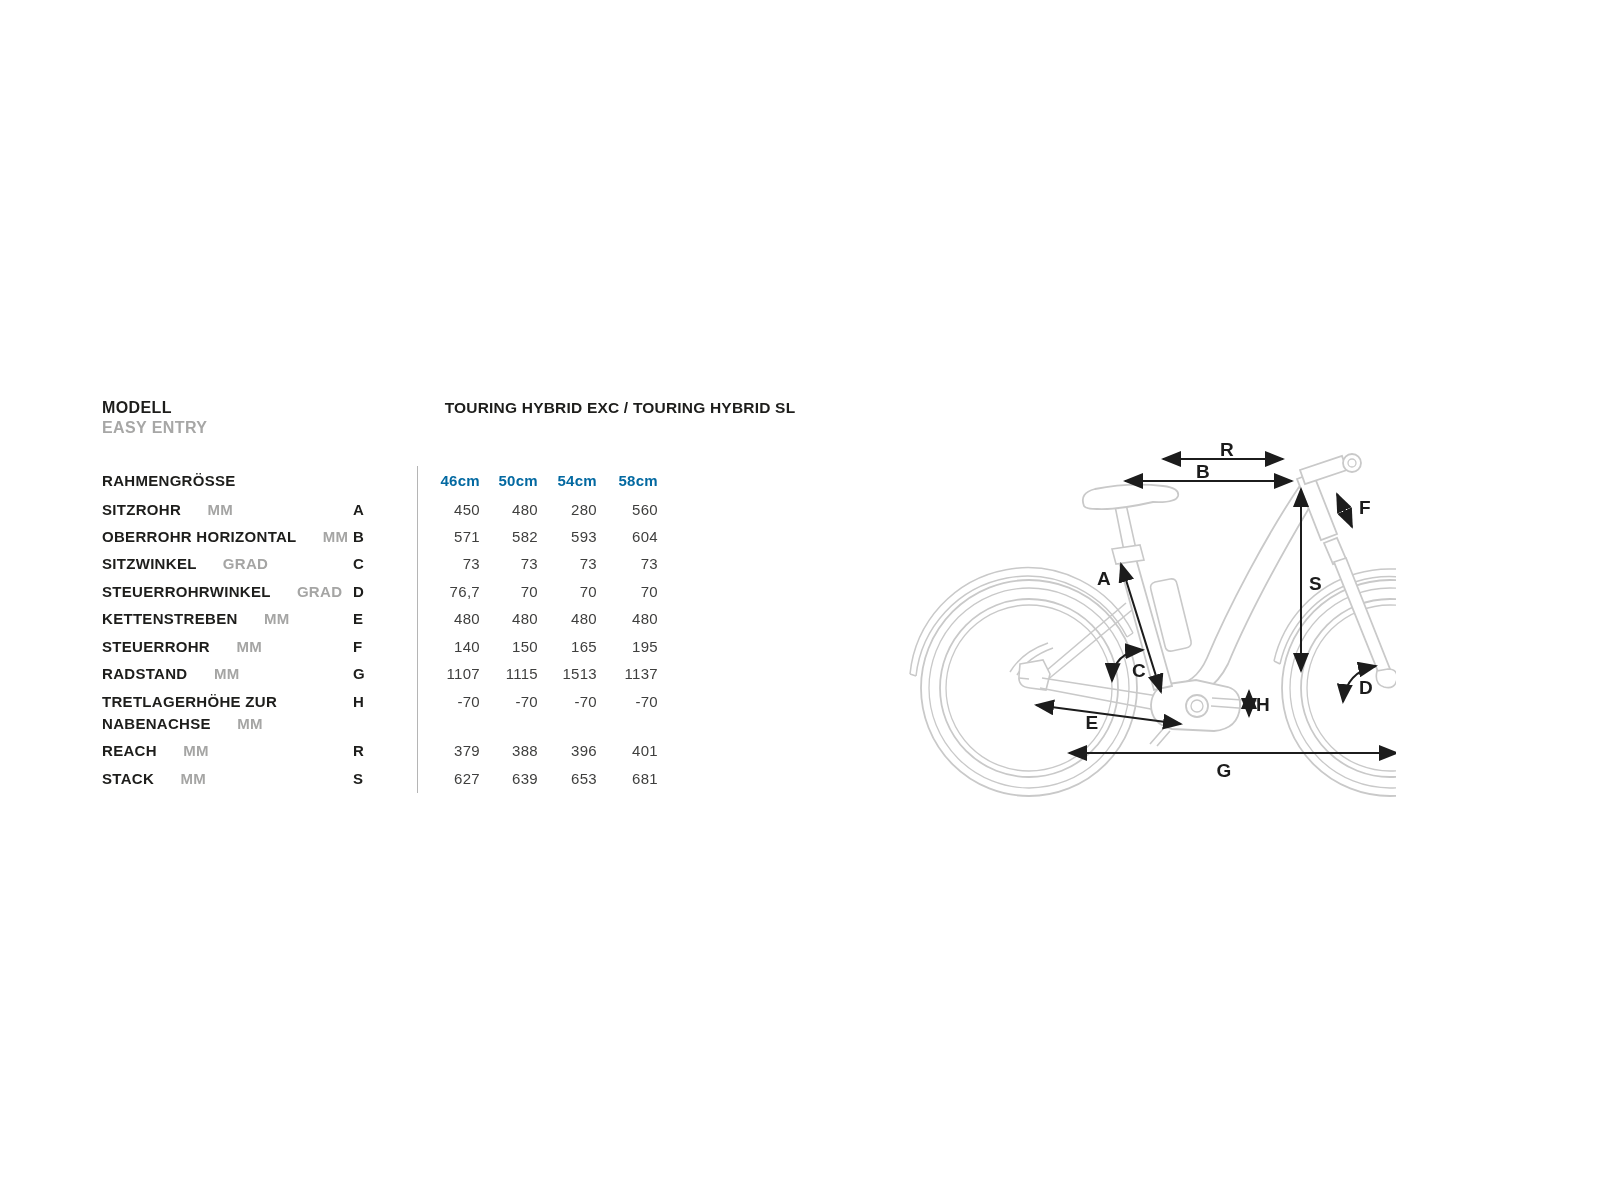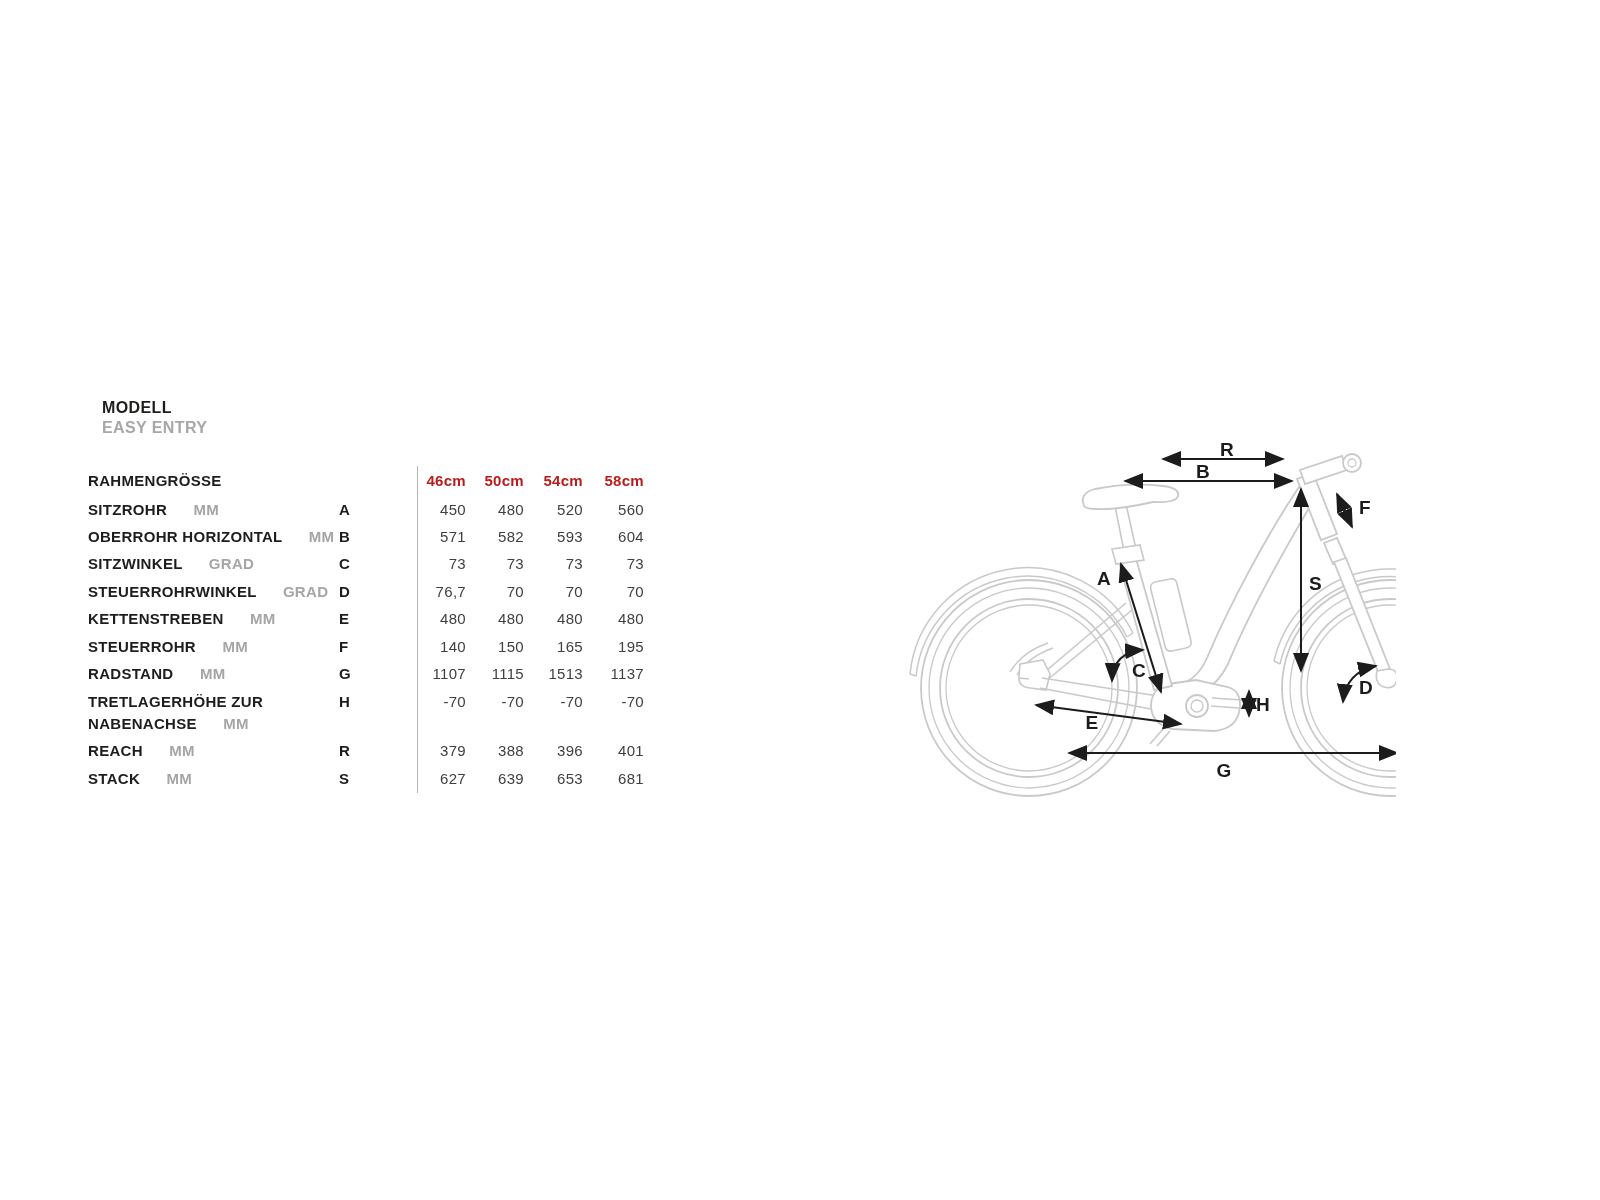--- a/index.html
+++ b/index.html
@@ -9,67 +9,68 @@
     font-family:"Liberation Sans", sans-serif; overflow:hidden;
   }
   
   .hdr-left { position:absolute; left:102px; top:398px; font-size:16px; font-weight:700;
               line-height:20px; letter-spacing:.4px; color:#1d1d1b; }
   .hdr-left .sub { color:#a7a7a6; }
   .hdr-models { position:absolute; left:420px; top:398px; width:400px; text-align:center;
                 font-size:15.5px; font-weight:700; line-height:20px; letter-spacing:.2px;
                 color:#1d1d1b; }
   
-  .row { position:absolute; left:88px; width:556px; display:flex; font-size:15px;
+  .row { position:absolute; left:102px; width:556px; display:flex; font-size:15px;
          line-height:15px; letter-spacing:.3px; color:#1d1d1b; }
   .c-label  { width:251px; font-weight:700; }
   .c-label .unit { color:#a5a5a4;margin-left:22px; }
   .c-letter { width:64px;  font-weight:700; }
   .c-v  { width:63px; text-align:right; font-weight:400; color:#3f3f3e; }
   .c-v2 { width:58px; } .c-v3 { width:59px; } .c-v4 { width:61px; }
-  .hdr-row .c-v { font-weight:700; color:#b91c1c; }
+  .hdr-row .c-v { font-weight:700; color:#0369a1; }
   .lbl-line2 { display:block; margin-top:7px; }
   #col-divider { position:absolute; left:417px; top:466px; width:1px; height:327px;
                  background:#b5b5b5; }
   
   #bike-svg { position:absolute; left:880px; top:430px; }
   .wheel, .lineart { stroke:#c9c9c9; fill:none; }
   .white { fill:#ffffff; stroke:#c9c9c9; }
   .dim   { stroke:#1c1c1c; stroke-width:2; fill:none; }
   .dim-label { font:700 19px "Liberation Sans", sans-serif; fill:#1c1c1c; letter-spacing:.3px; }
 </style>
 </head>
 <body>
 
 <div id="canvas">
 
   <div class="hdr-left">
     <div>MODELL</div>
     <div class="sub">EASY ENTRY</div>
   </div>
   <div class="hdr-models">
+    <div>TOURING HYBRID EXC / TOURING HYBRID SL</div>
   </div>
 
   <div id="col-divider"></div>
 
   <div class="row hdr-row" style="top:473px">
     <span class="c-label">RAHMENGRÖSSE</span>
     <span class="c-letter"></span>
     <span class="c-v">46cm</span>
     <span class="c-v c-v2">50cm</span>
     <span class="c-v c-v3">54cm</span>
     <span class="c-v c-v4">58cm</span>
   </div>
 
   <div class="row" style="top:502px">
     <span class="c-label"><span>SITZROHR</span> <span class="unit">MM</span></span>
     <span class="c-letter">A</span>
     <span class="c-v">450</span>
     <span class="c-v c-v2">480</span>
-    <span class="c-v c-v3">520</span>
+    <span class="c-v c-v3">280</span>
     <span class="c-v c-v4">560</span>
   </div>
 
   <div class="row" style="top:529px">
     <span class="c-label"><span>OBERROHR HORIZONTAL</span> <span class="unit">MM</span></span>
     <span class="c-letter">B</span>
     <span class="c-v">571</span>
     <span class="c-v c-v2">582</span>
     <span class="c-v c-v3">593</span>
     <span class="c-v c-v4">604</span>

